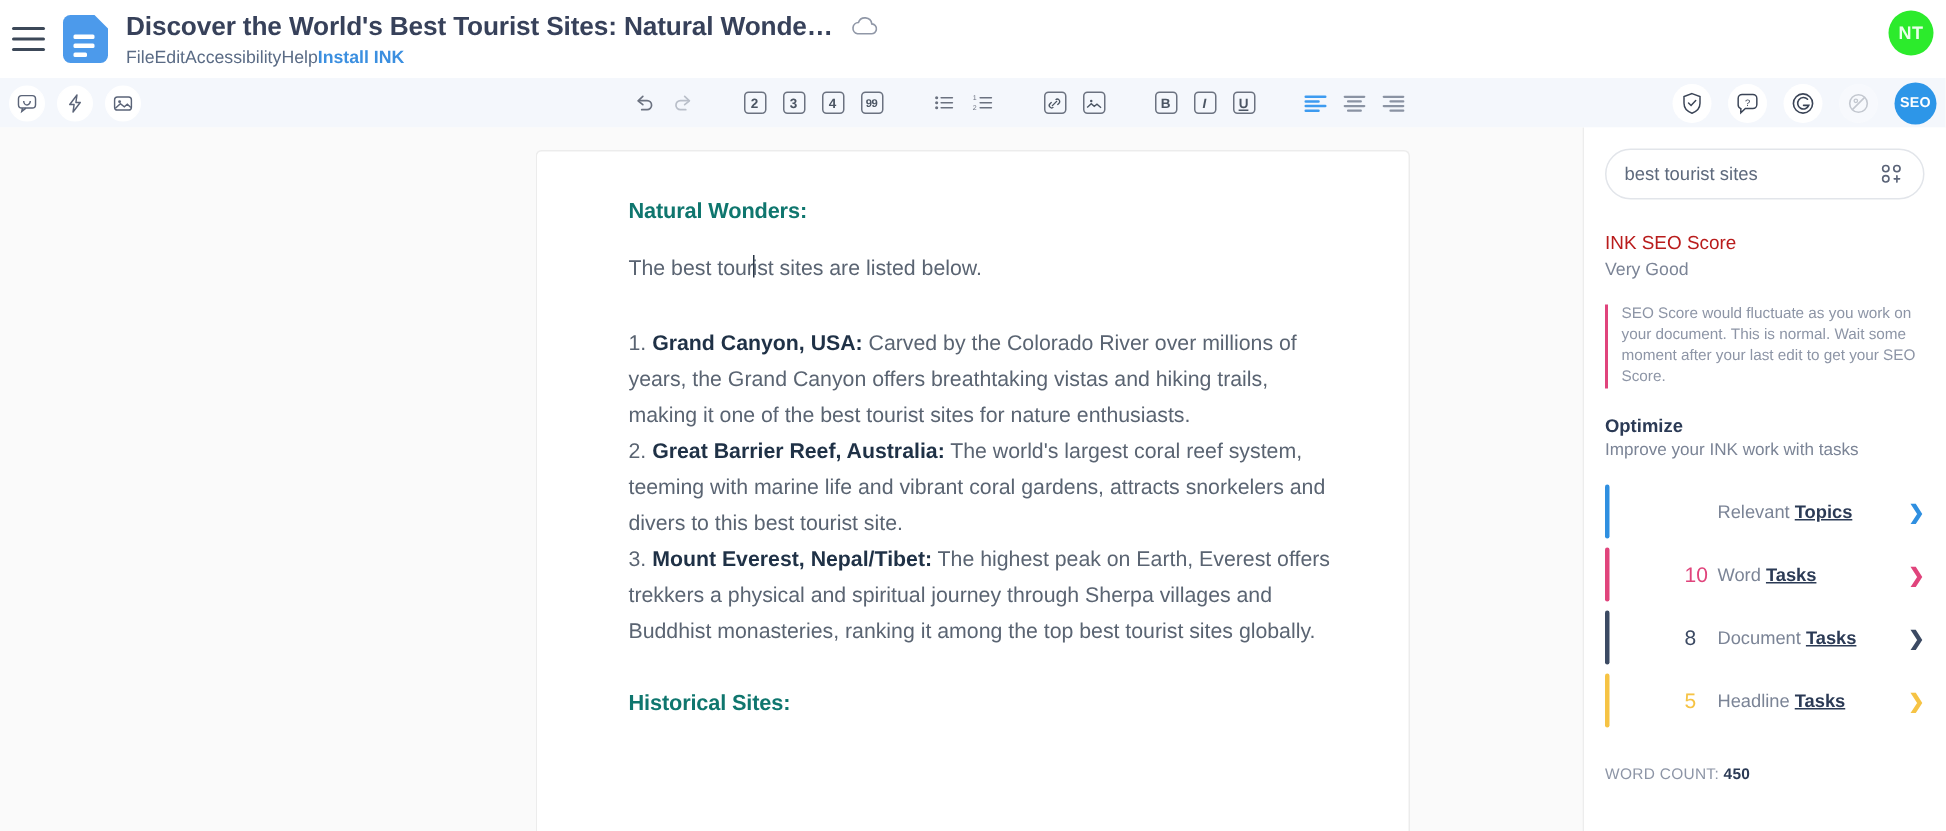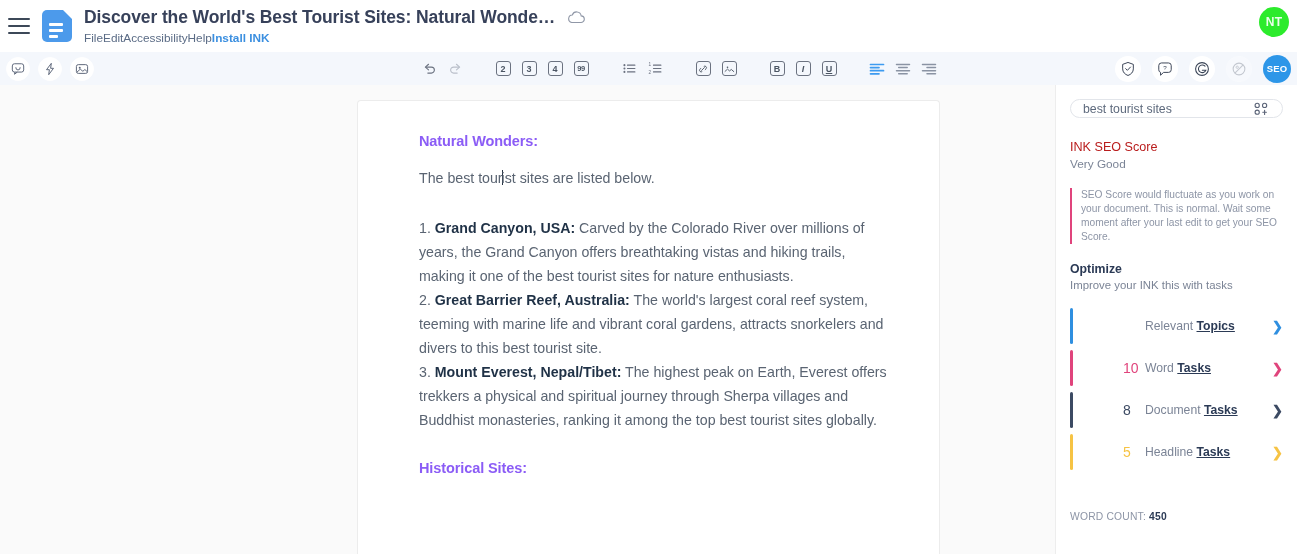--- a/index.html
+++ b/index.html
@@ -118,21 +118,21 @@
   .page {
     position: absolute; left: 357px; top: 15px; width: 583px; height: 454px;
     background: #ffffff; border: 1px solid #ececec;
     border-bottom: none;
     border-radius: 4px 4px 0 0;
     overflow: hidden;
   }
   .page-inner { padding: 32px 45px 0 61px; }
 
   h3.sec {
-    font-size: 14.5px; font-weight: bold; color: #8b5cf6;
+    font-size: 14.5px; font-weight: bold; color: #0f766e;
     margin: 0 0 21px 0; letter-spacing: -.1px;
   }
   h3.sec.second { margin-top: 28px; margin-bottom: 23px; }
   p.intro {
     font-size: 14.2px; color: #5a6472; margin: 0 0 30px 0; position: relative;
   }
   .caret {
     display: inline-block; width: 1px; height: 15px; background: #263343;
     vertical-align: -2px; margin: 0 -1px;
   }
@@ -144,21 +144,21 @@
   ol.items li .num { color: #5a6472; }
   ol.items li b { color: #1f3146; font-weight: bold; }
 
   
   .seo-panel {
     position: absolute; left: 1055px; top: 85px; width: 242px; height: 469px;
     background: #ffffff; border-left: 1px solid #ededed;
     padding: 14px 14px 0 14px;
   }
   .kw-box {
-    height: 19px; border: 1px solid #e2e5ea; border-radius: 18px;
+    height: 34px; border: 1px solid #e2e5ea; border-radius: 18px;
     display: flex; align-items: center; padding: 0 12px;
     font-size: 12.3px; color: #5e6a7d; justify-content: space-between;
   }
   .kw-icon { width: 16px; height: 14px; flex: 0 0 auto; }
 
   .score-row { display: flex; align-items: center; margin-top: 22px; gap: 14px; }
   .ring-wrap { position: relative; width: 66px; height: 66px; flex: 0 0 auto; }
   .ring-wrap svg { display: block; transform: rotate(-90deg); }
   .ring-label {
     position: absolute; inset: 0; display: flex; align-items: center; justify-content: center;
@@ -425,21 +425,21 @@
   <div class="score-row">
     <div class="score-text">
       <div class="t1">INK SEO Score</div>
       <div class="t2">Very Good</div>
     </div>
   </div>
 
   <div class="note">SEO Score would fluctuate as you work on your document. This is normal. Wait some moment after your last edit to get your SEO Score.</div>
 
   <div class="opt-title">Optimize</div>
-  <div class="opt-sub">Improve your INK this with tasks</div>
+  <div class="opt-sub">Improve your INK work with tasks</div>
 
   <div class="tasks">
 
     <div class="task-row" style="--bar:#2f8fe0">
       <div class="task-num"></div>
       <div class="task-label"><span>Relevant </span><b>Topics</b></div>
       <div class="chev">❯</div>
     </div>
 
     <div class="task-row" style="--bar:#e0447c">

